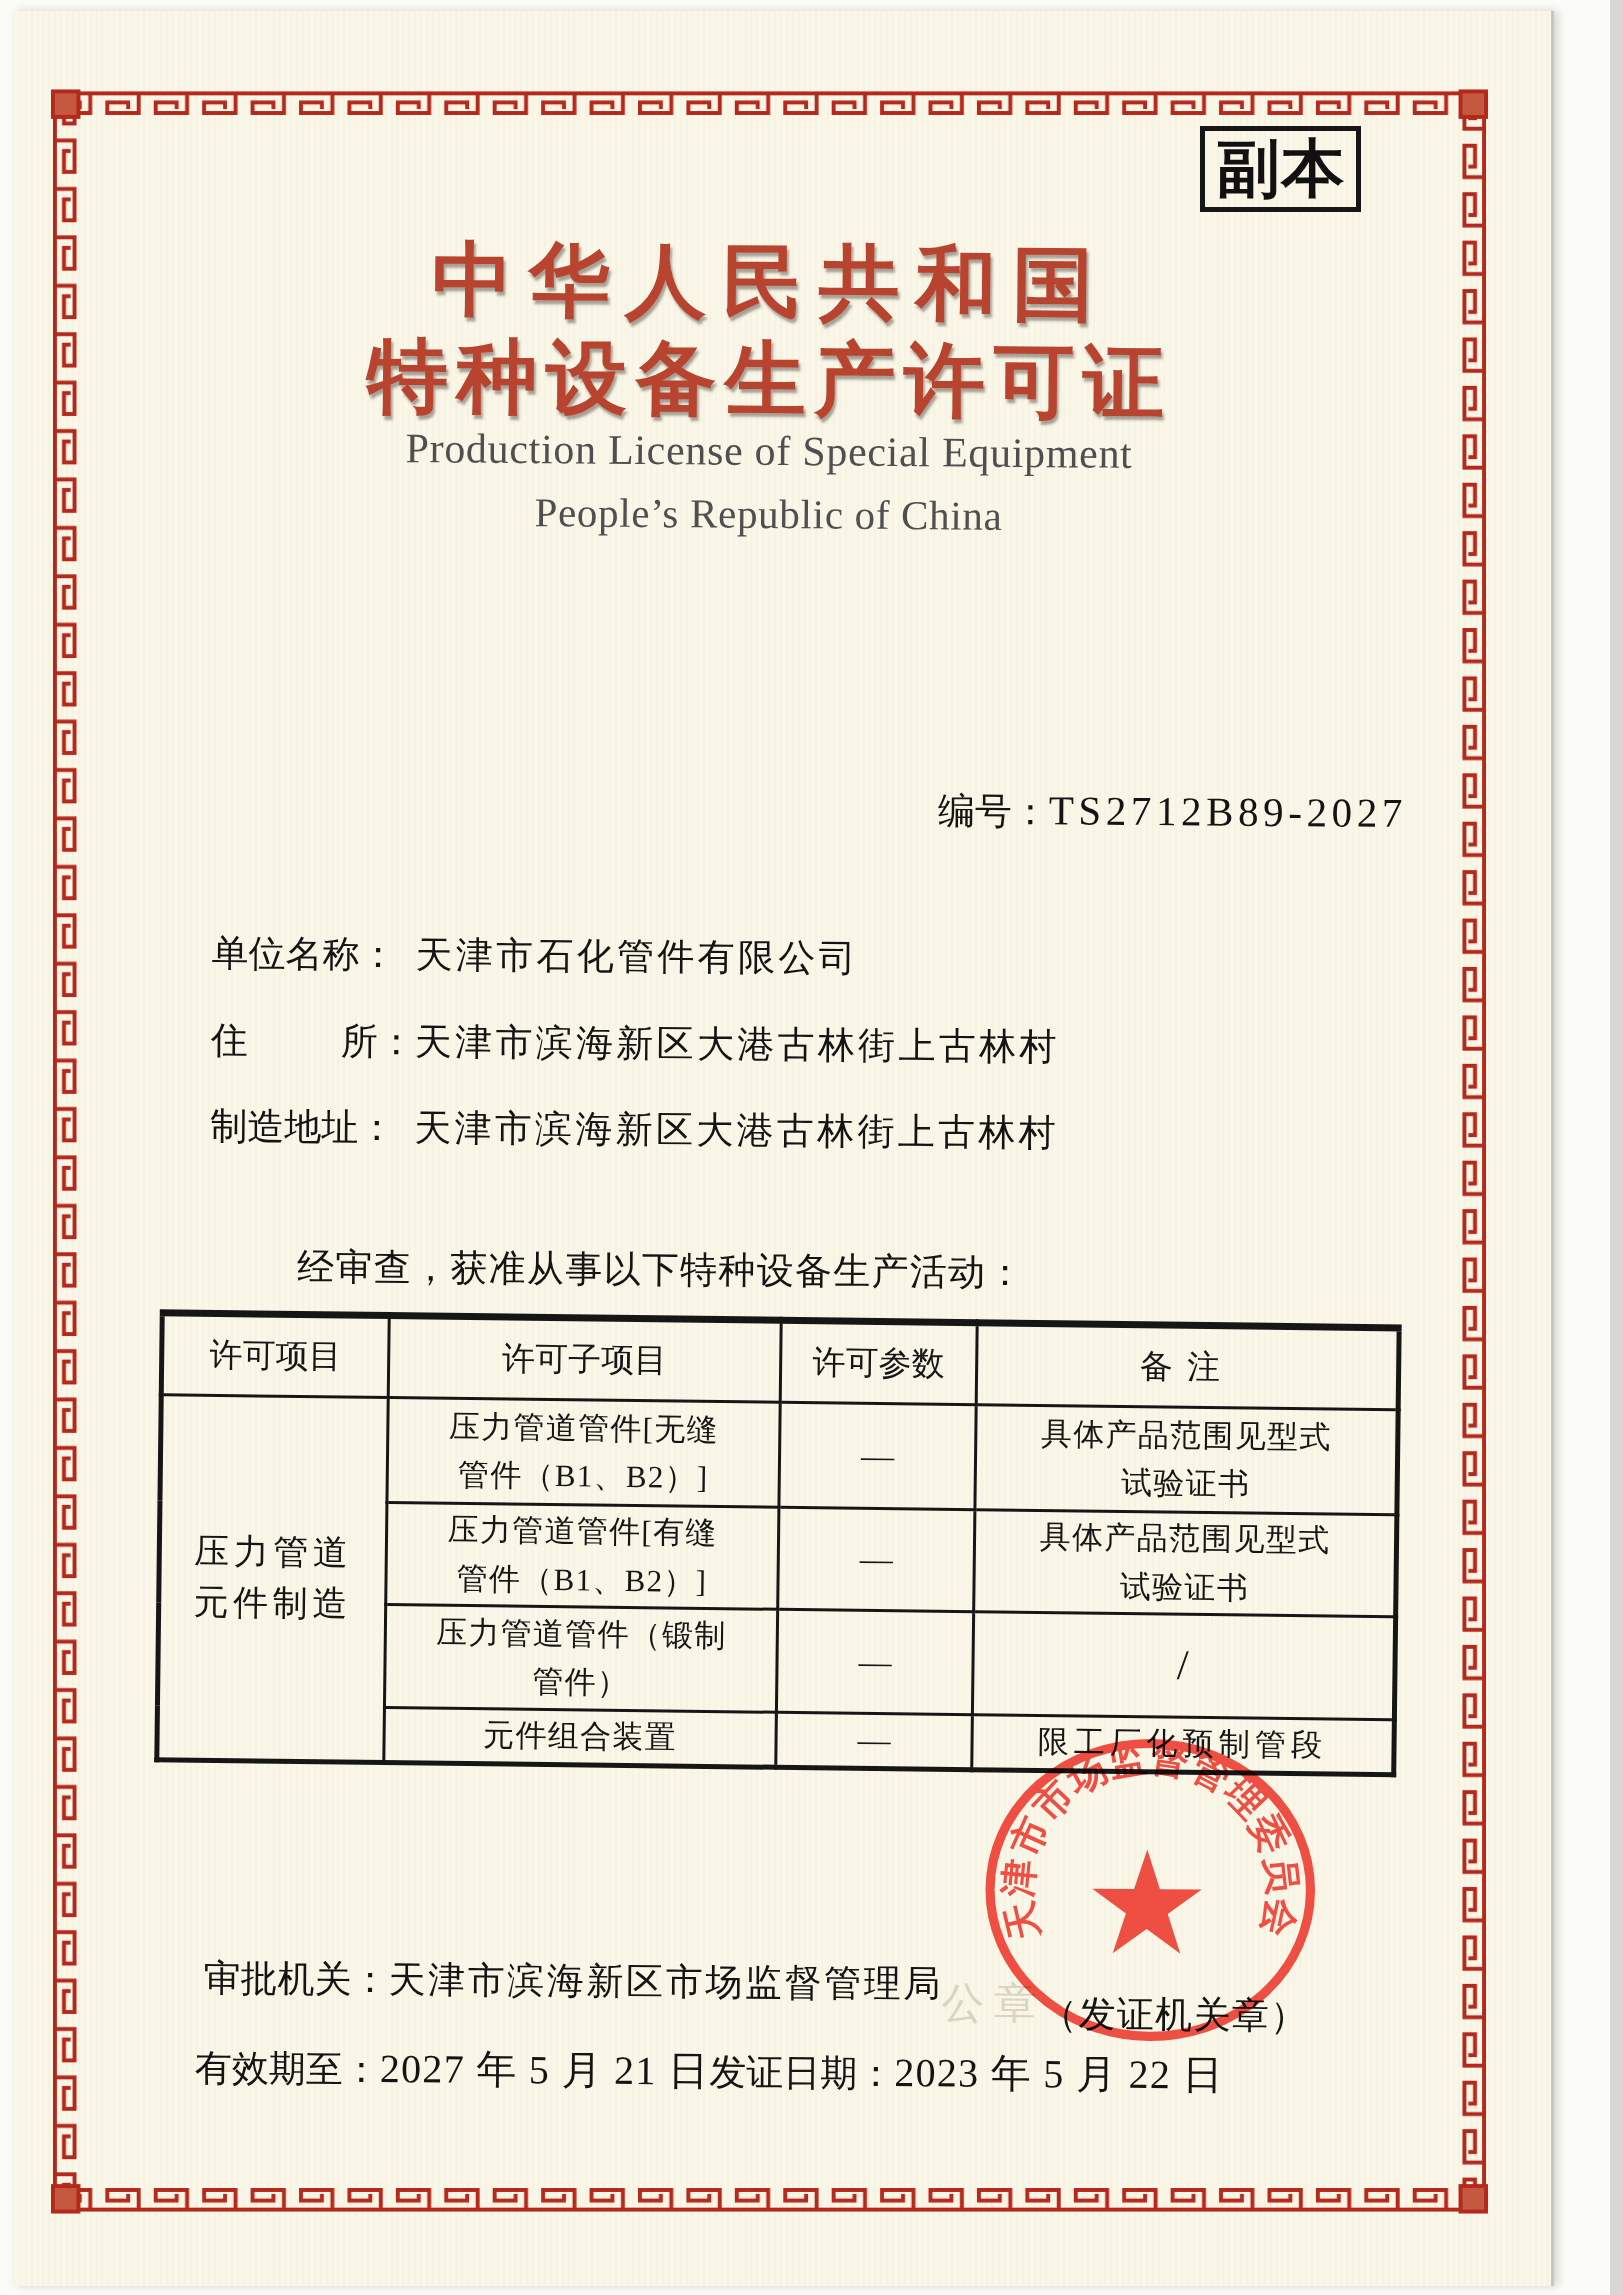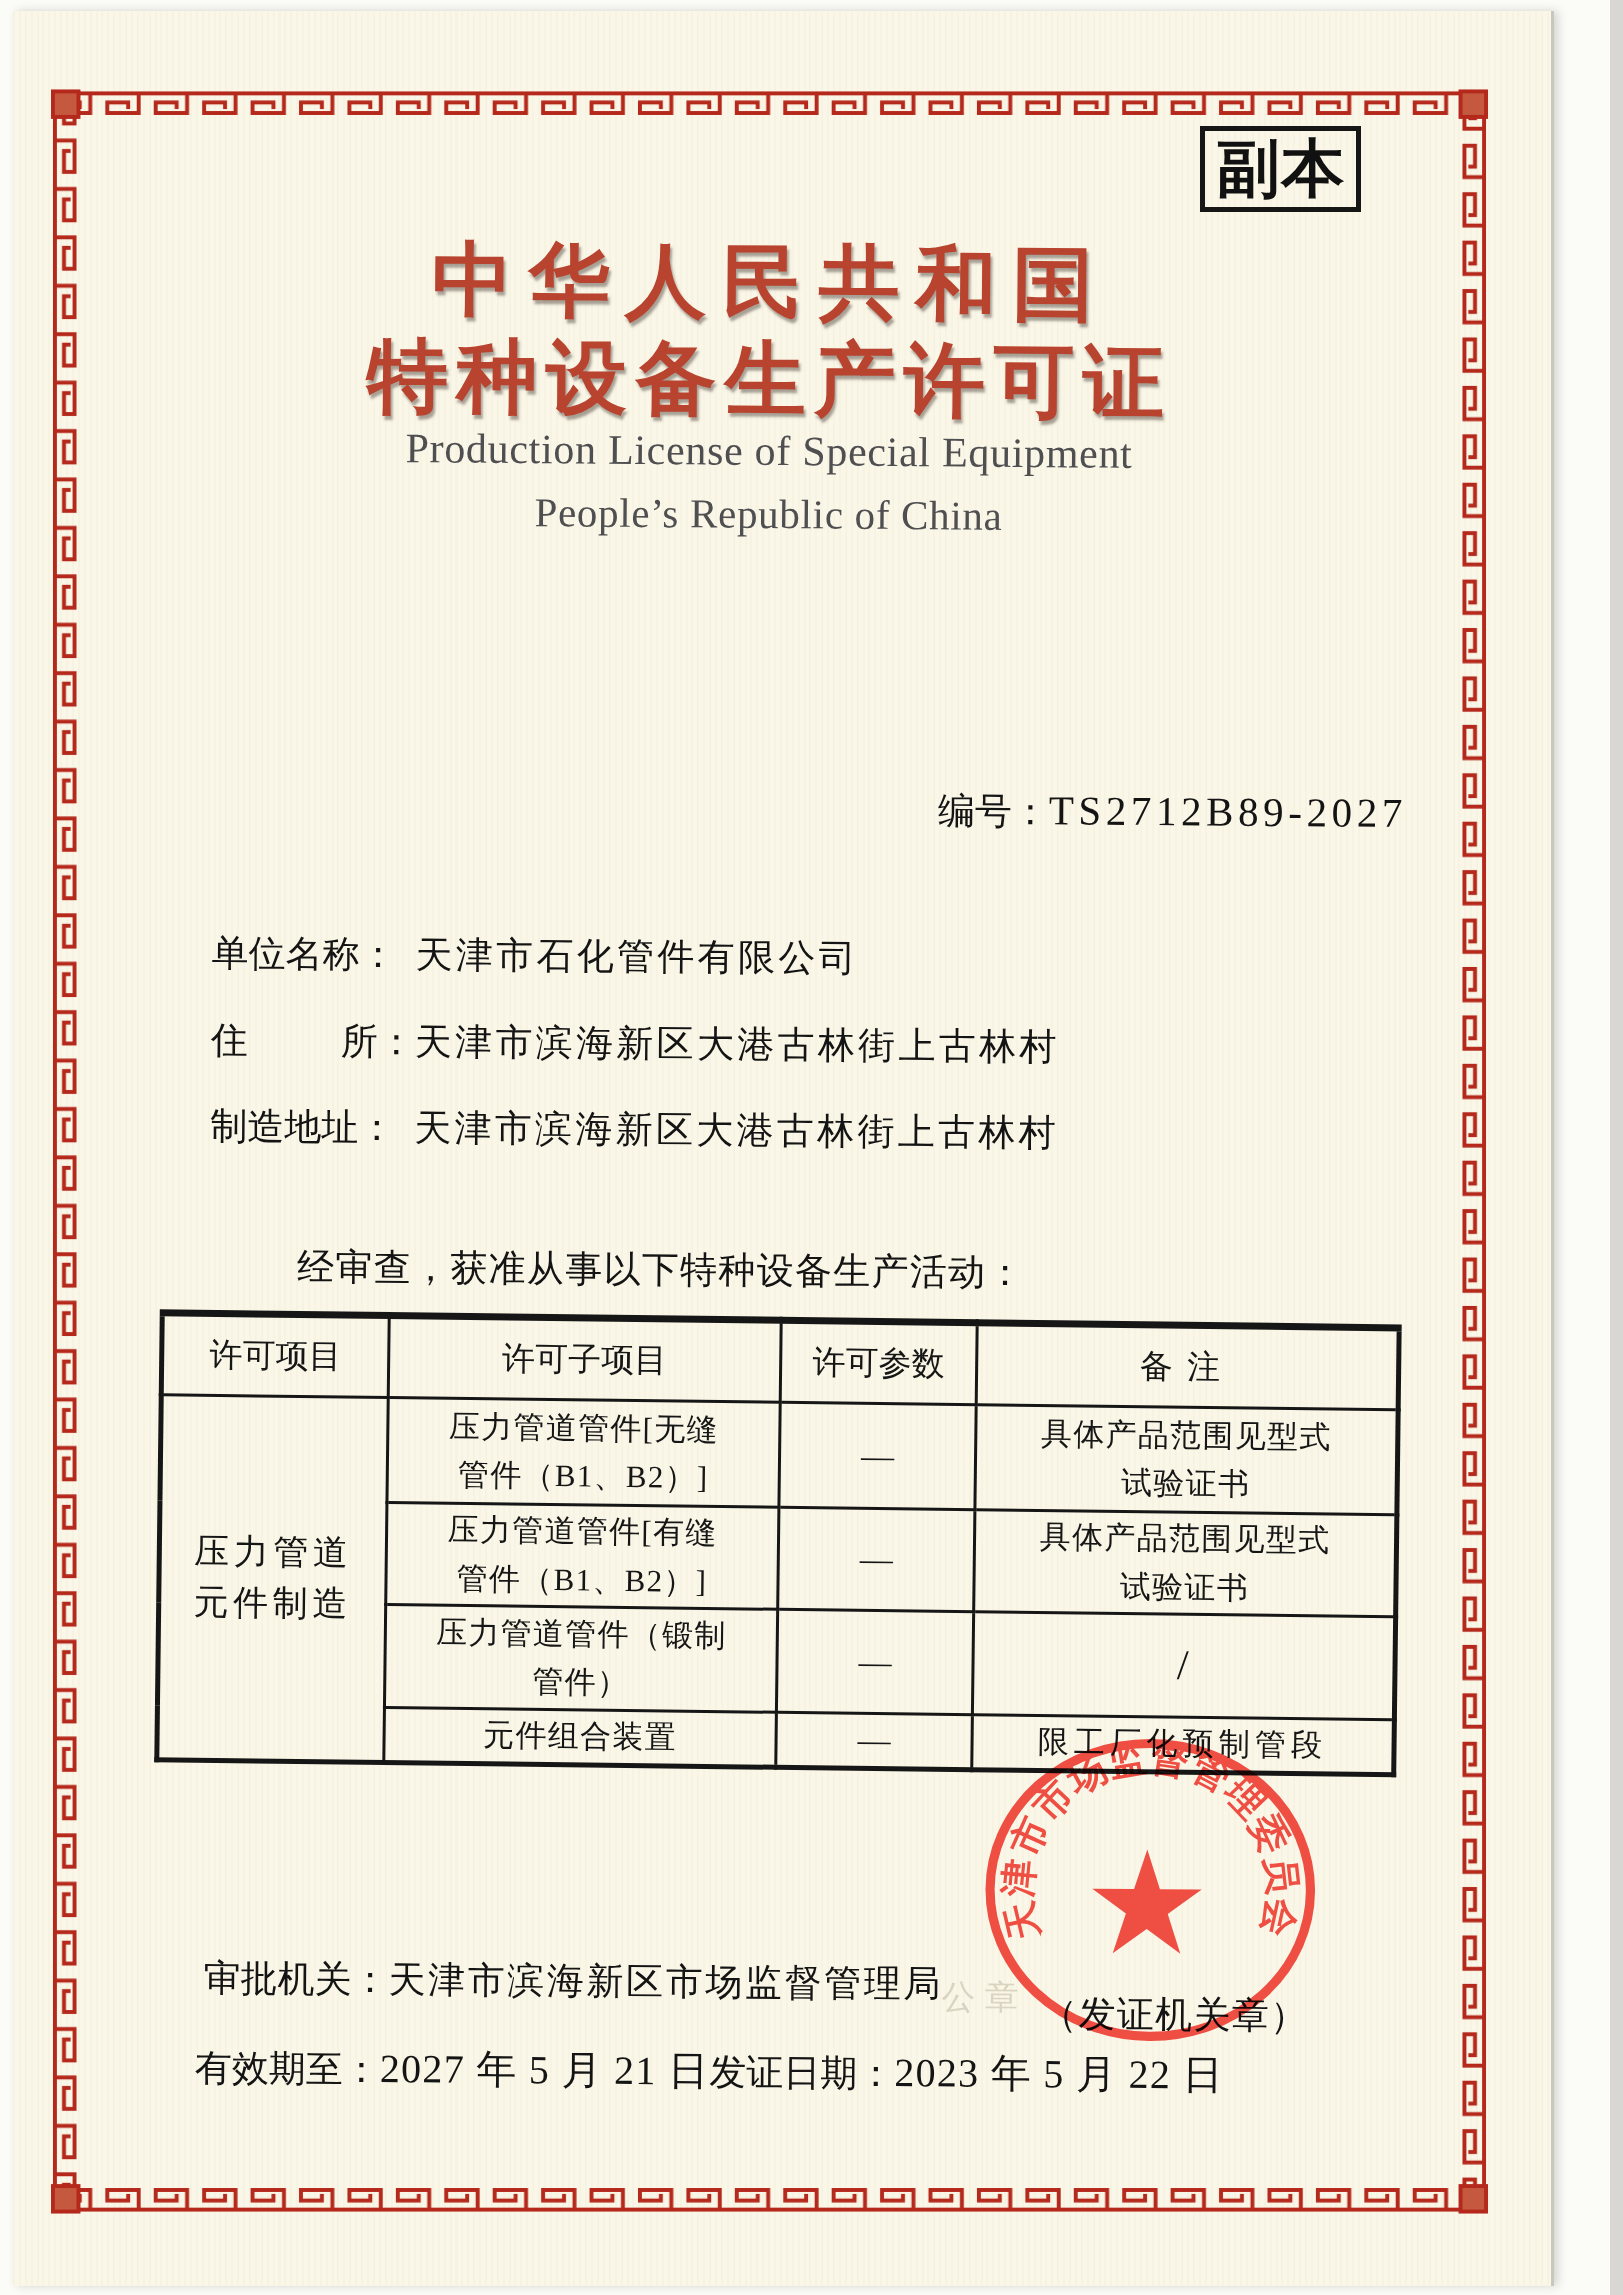--- a/index.html
+++ b/index.html
@@ -84,21 +84,21 @@
   td.remark-last{letter-spacing:5.2px;}
 
   #approval-line{position:absolute;left:216px;top:1954px;font-size:37px;color:#141414;white-space:nowrap;}
   #approval-line .lbl{display:inline-block;}
   #approval-line .val{letter-spacing:2.6px;}
   #seal-caption{position:absolute;left:1053px;top:1983px;font-size:37px;color:#141414;letter-spacing:1.3px;}
 
   #validity-line{position:absolute;left:208px;top:2040px;font-size:37px;color:#141414;white-space:nowrap;}
   #validity-line .num{font-size:40px;letter-spacing:1.3px;}
 
-  #watermark{position:absolute;left:954px;top:1969px;font-size:34px;color:rgba(196,190,170,.6);letter-spacing:9.2px;}
+  #watermark{position:absolute;left:954px;top:1969px;font-size:43px;color:rgba(196,190,170,.6);letter-spacing:9.2px;}
 
   #seal{position:absolute;left:992px;top:1731px;mix-blend-mode:multiply;opacity:.94;}
 </style>
 </head>
 <body>
 
 <div id="page">
 
   <div id="paper"></div>
   <div id="scan-edge"></div>

